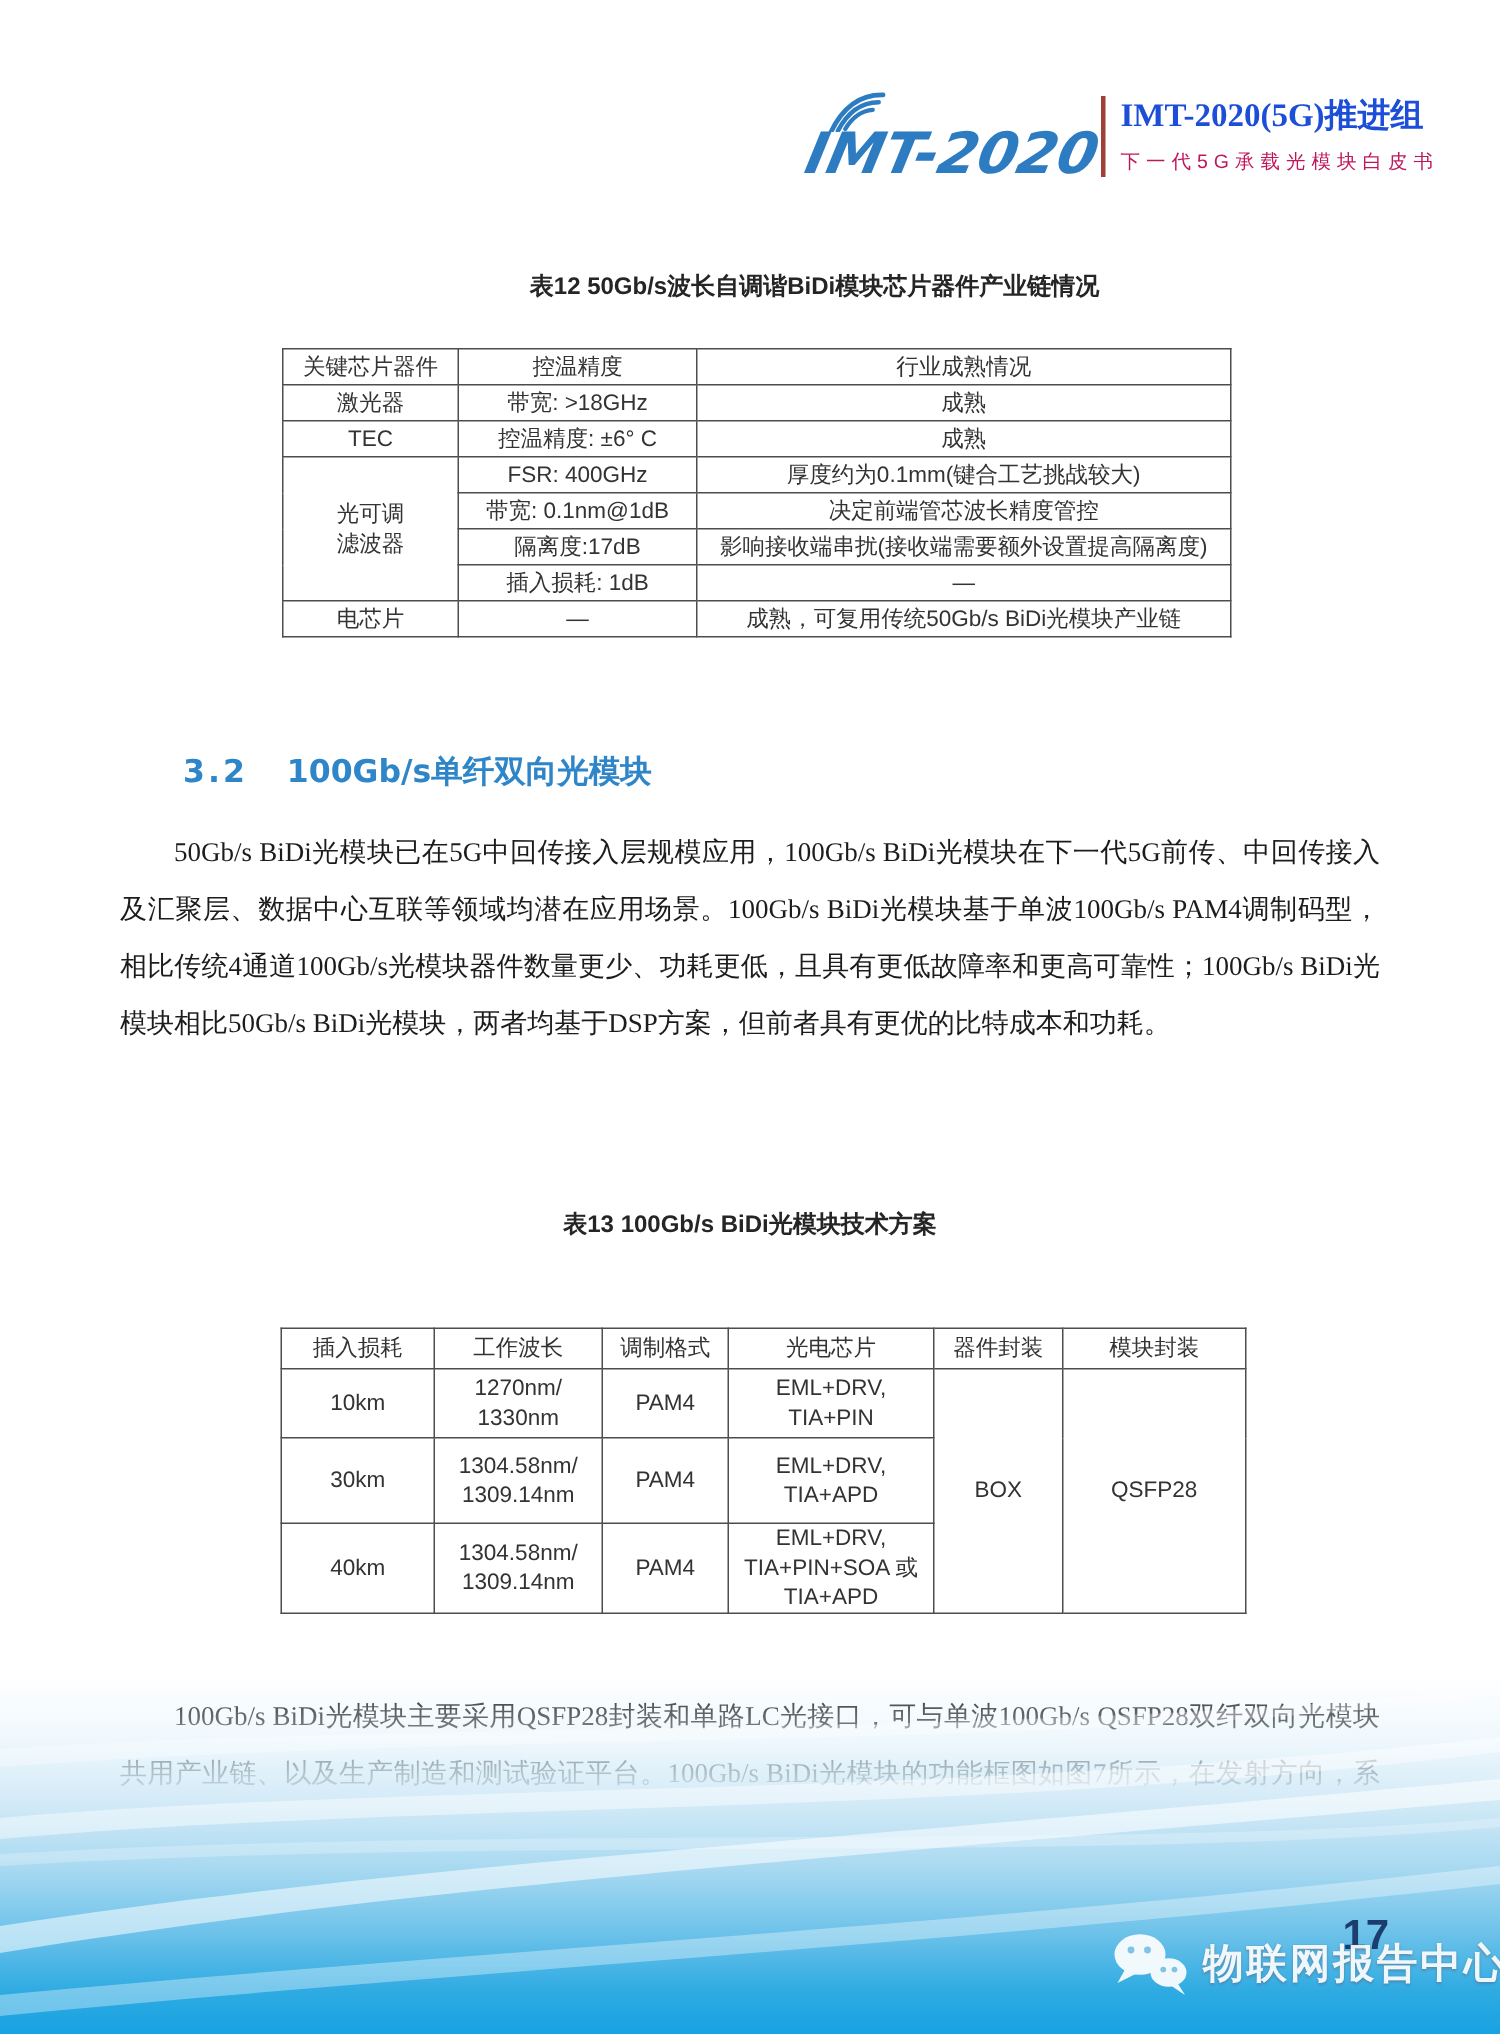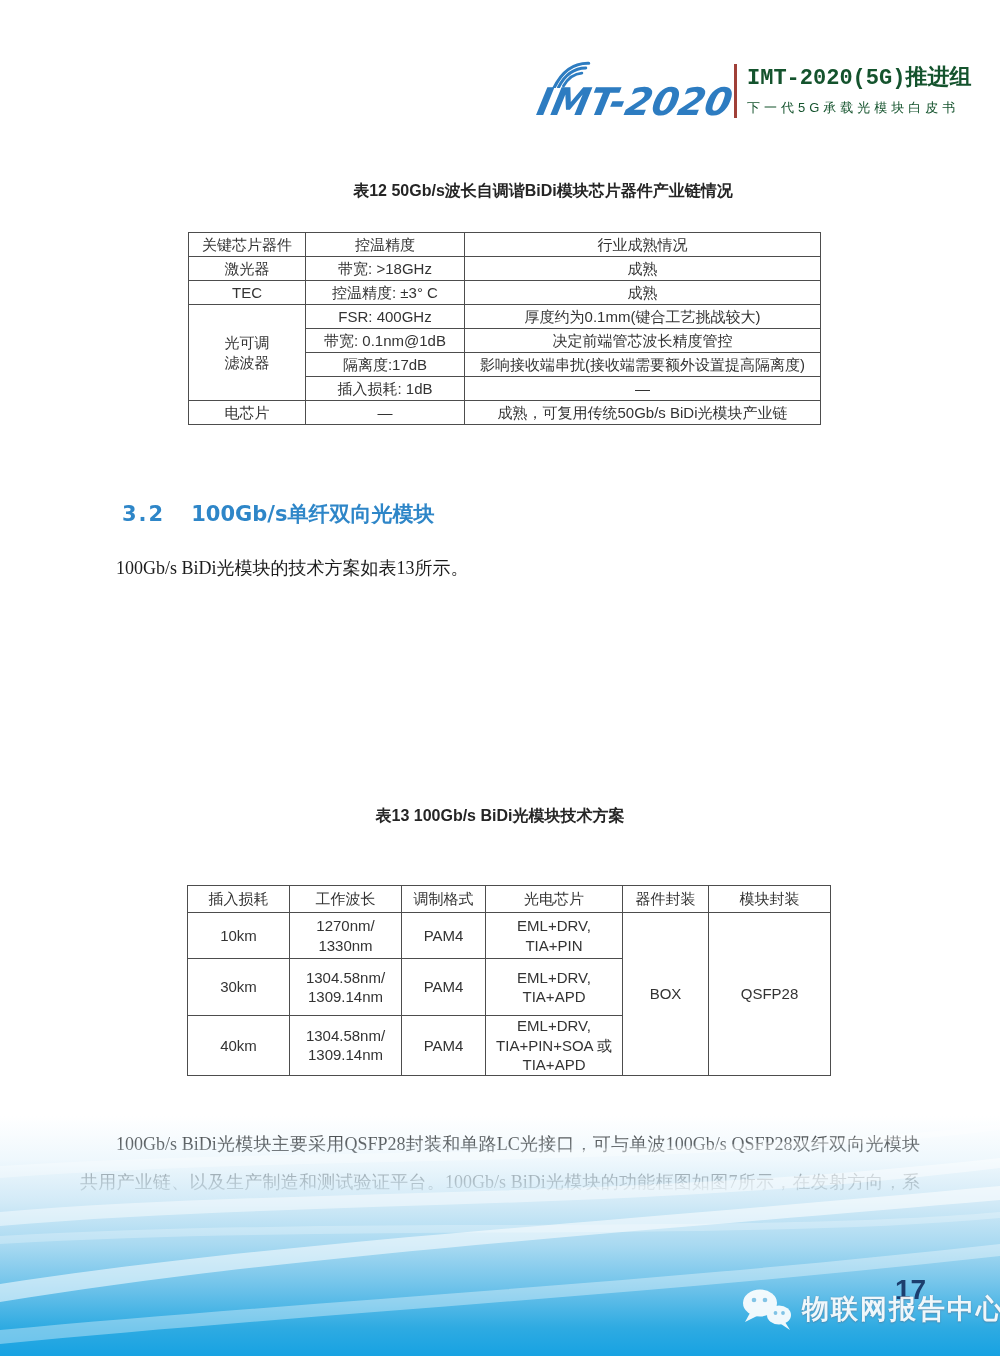--- a/index.html
+++ b/index.html
@@ -18,26 +18,26 @@
   .logo-text {
     position:absolute; left:0px; top:26px;
     font-family:"DejaVu Sans", sans-serif;
     font-style:italic; font-weight:bold;
     font-size:38px; color:#2d7cc1;
     transform:skewX(-12deg); letter-spacing:0px; white-space:nowrap;
   }
   .header-sep { width:3px; height:54px; background:#a04038; margin:10px 10px 0 14px; }
   .header-titles { padding-top:8px; }
   .org-title {
-    font-family:Liberation Mono, monospace;
-    font-weight:bold; font-size:22px; color:#14532d; white-space:nowrap;
+    font-family:Liberation Serif, serif;
+    font-weight:bold; font-size:22px; color:#1d4ed8; white-space:nowrap;
   }
   .org-subtitle {
     font-family:"Liberation Sans", sans-serif;
-    font-size:13px; color:#14532d; letter-spacing:4px; margin-top:7px; white-space:nowrap;
+    font-size:13px; color:#be185d; letter-spacing:4px; margin-top:7px; white-space:nowrap;
   }
 
   
   .tbl-caption {
     position:absolute; left:0; width:1000px; text-align:center;
     font-family:"Liberation Sans", sans-serif;
     font-weight:bold; font-size:16px; color:#252525;
   }
   .cap12 { top:181px;padding-left:43px; }
   .cap13 { top:806px; }
@@ -139,21 +139,21 @@
     <th>控温精度</th>
     <th>行业成熟情况</th>
   </tr>
   <tr>
     <td>激光器</td>
     <td>带宽: &gt;18GHz</td>
     <td>成熟</td>
   </tr>
   <tr>
     <td>TEC</td>
-    <td>控温精度: ±3° C</td>
+    <td>控温精度: ±6° C</td>
     <td>成熟</td>
   </tr>
   <tr>
     <td rowspan="4">光可调
 滤波器</td>
     <td>FSR: 400GHz</td>
     <td>厚度约为0.1mm(键合工艺挑战较大)</td>
   </tr>
   <tr>
     <td>带宽: 0.1nm@1dB</td>
@@ -173,21 +173,21 @@
     <td>成熟，可复用传统50Gb/s BiDi光模块产业链</td>
   </tr>
 </tbody>
   </table>
 
 <div class="section-heading">
   <span class="sec-num">3.2</span><span>100Gb/s单纤双向光模块</span>
 </div>
 
 <div class="body-text bt1">
-  <p>100Gb/s BiDi光模块的技术方案如表13所示。</p>
+  <p>50Gb/s BiDi光模块已在5G中回传接入层规模应用，100Gb/s BiDi光模块在下一代5G前传、中回传接入及汇聚层、数据中心互联等领域均潜在应用场景。100Gb/s BiDi光模块基于单波100Gb/s PAM4调制码型，相比传统4通道100Gb/s光模块器件数量更少、功耗更低，且具有更低故障率和更高可靠性；100Gb/s BiDi光模块相比50Gb/s BiDi光模块，两者均基于DSP方案，但前者具有更优的比特成本和功耗。</p>
 </div>
 
 <div class="tbl-caption cap13">表13  100Gb/s BiDi光模块技术方案</div>
 
 <table class="t13">
   <colgroup>
     <col style="width:102px">
       <col style="width:112px">
       <col style="width:84px">
     <col style="width:137px">

